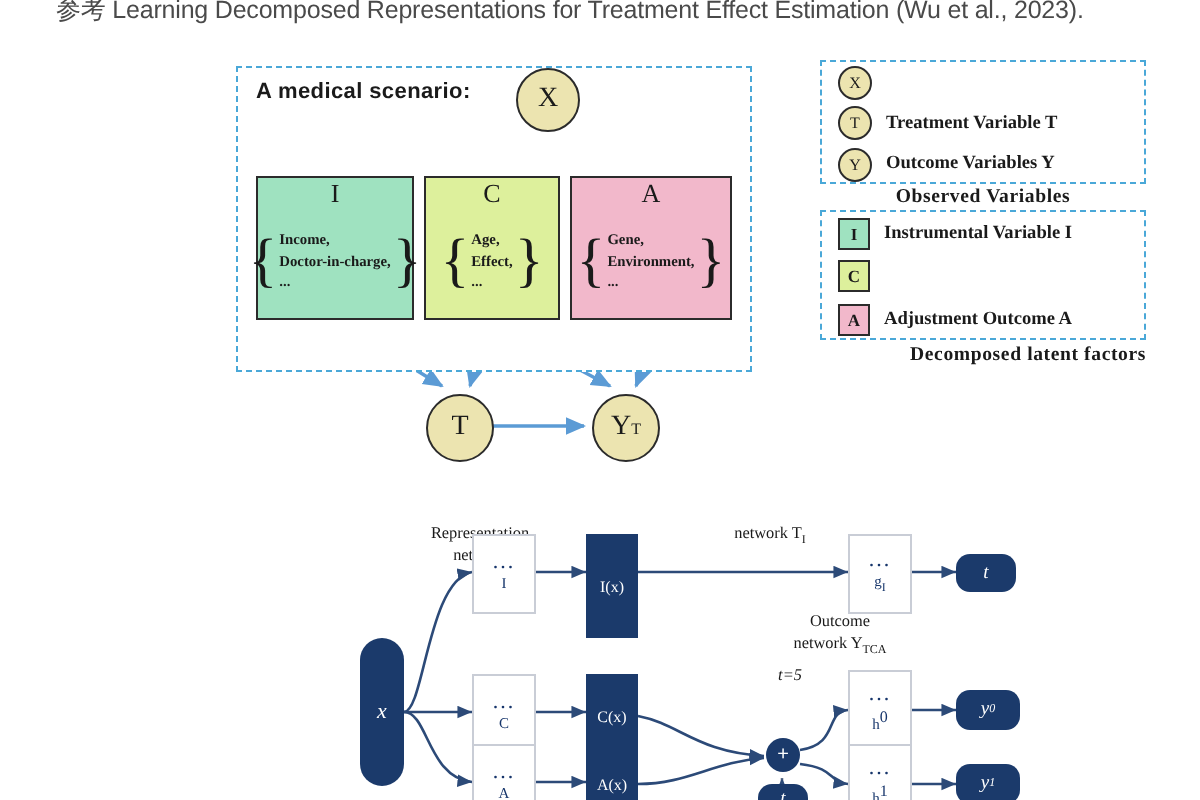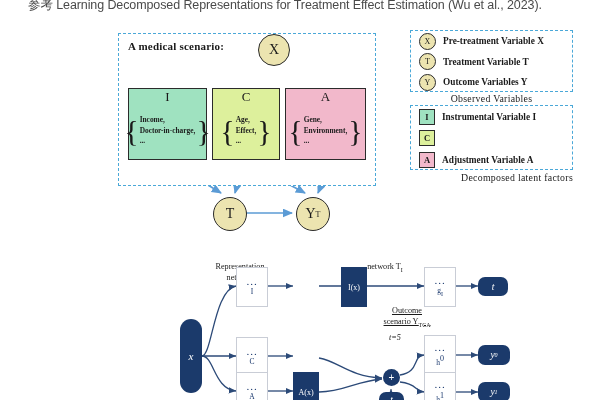--- a/index.html
+++ b/index.html
@@ -16,21 +16,21 @@
     font-size:12.5px;color:#4a4a4a;white-space:nowrap;letter-spacing:-0.1px;
   }
 
   
   .scenario-box{
     position:absolute;left:118px;top:33px;width:258px;height:153px;
     border:1.6px dashed #4aa8d8;box-sizing:border-box;background:#fff;
   }
   .scenario-title{
     position:absolute;left:128px;top:40px;
-    font-family:Liberation Serif, serif;font-weight:bold;font-size:11px;
+    font-family:Liberation Sans, sans-serif;font-weight:bold;font-size:11px;
     letter-spacing:0.2px;white-space:nowrap;
   }
 
   .node{
     position:absolute;border-radius:50%;
     background:#ece4b0;border:1.6px solid #2b2b2b;
     display:flex;align-items:center;justify-content:center;
     font-family:"Liberation Serif",serif;font-size:14px;
   }
   #node-x{left:258px;top:34px;width:30px;height:30px;}
@@ -79,21 +79,21 @@
   }
   .sq-i{background:#9fe2c0;}
   .sq-c{background:#ddf09c;}
   .sq-a{background:#f2b8cb;}
   .leg-text{
     font-family:"Liberation Serif",serif;font-weight:bold;font-size:9.3px;
     margin-left:7px;white-space:nowrap;
   }
   .leg-caption{
     position:absolute;width:163px;text-align:center;
-    font-family:"Liberation Serif",serif;font-weight:normal;font-size:9.8px;
+    font-family:"Liberation Serif",serif;font-weight:bold;font-size:9.8px;
     letter-spacing:0.3px;
   }
   #cap-observed{left:410px;top:93px;}
   #cap-latent{left:410px;top:172px;text-align:right;}
 
   
   .nn-label{
     position:absolute;font-family:"Liberation Serif",serif;font-size:8.2px;
     text-align:center;line-height:1.28;white-space:nowrap;color:#1a1a1a;
   }
@@ -206,21 +206,20 @@
         <div>Environment,</div>
         <div>...</div>
       </div>
       <span class="brace">}</span>
     </div>
   </div>
 
   <div class="legend" id="legend-observed">
     <div class="leg-row">
       <span class="leg-circle">X</span>
-      <span class="leg-text">Pre-treatment Variable X</span>
     </div>
     <div class="leg-row">
       <span class="leg-circle">T</span>
       <span class="leg-text">Treatment Variable T</span>
     </div>
     <div class="leg-row">
       <span class="leg-circle">Y</span>
       <span class="leg-text">Outcome Variables Y</span>
     </div>
   </div>
@@ -229,21 +228,21 @@
   <div class="legend" id="legend-latent">
     <div class="leg-row">
       <span class="leg-square sq-i">I</span>
       <span class="leg-text">Instrumental Variable I</span>
     </div>
     <div class="leg-row">
       <span class="leg-square sq-c">C</span>
     </div>
     <div class="leg-row">
       <span class="leg-square sq-a">A</span>
-      <span class="leg-text">Adjustment Variable A</span>
+      <span class="leg-text">Adjustment Outcome A</span>
     </div>
   </div>
   <div class="leg-caption" id="cap-latent">Decomposed latent factors</div>
 
   <svg class="wires">
 
     <path d="M202,356 C212,356 214,290 236,286" stroke="#2c4a78" stroke-width="1.3" fill="none" marker-end="url(#ahn)"></path>
     <path d="M202,356 L236,356" stroke="#2c4a78" stroke-width="1.3" fill="none" marker-end="url(#ahn)"></path>
     <path d="M202,356 C214,356 214,389 236,391" stroke="#2c4a78" stroke-width="1.3" fill="none" marker-end="url(#ahn)"></path>
 
@@ -272,41 +271,44 @@
     <span>x</span>
   </div>
 
   <div class="nn-label" style="left:192px;top:262px;width:96px;">
     <div>Representation</div>
     <div>network</div>
   </div>
   <div class="nn-label" style="left:330px;top:262px;width:110px;">
     <div><span>network T</span><span class="sub">I</span></div>
   </div>
-  <div class="nn-label" style="left:352px;top:306px;width:110px;text-decoration:underline;">
+  <div class="nn-label" style="left:365px;top:306px;width:110px;">
     <div>Outcome</div>
-    <div><span>scenario Y</span><span class="sub">TCA</span></div>
+    <div><span>network Y</span><span class="sub">TCA</span></div>
   </div>
   <div class="nn-label" style="left:375px;top:333px;width:40px;font-style:italic;">t=5</div>
 
   <div class="wbox" style="left:236px;top:267px;width:32px;height:40px;">
     <span class="dots">...</span>
     <span class="wlab">I</span>
   </div>
   <div class="wbox" style="left:236px;top:337px;width:32px;height:40px;">
     <span class="dots">...</span>
     <span class="wlab">C</span>
   </div>
   <div class="wbox" style="left:236px;top:372px;width:32px;height:40px;">
     <span class="dots">...</span>
     <span class="wlab">A</span>
   </div>
 
-  <div class="dbox" style="left:293px;top:267px;width:26px;height:40px;margin-left:48px;">
+  <div class="dbox" style="left:293px;top:267px;width:26px;height:52px;">
     <span>I(x)</span>
+  </div>
+  <div class="dbox" style="left:293px;top:337px;width:26px;height:42px;">
+    <span>C(x)</span>
   </div>
   <div class="dbox" style="left:293px;top:372px;width:26px;height:40px;">
     <span>A(x)</span>
   </div>
 
   <div class="plusnode" style="left:383px;top:369px;">
     <span>+</span>
   </div>
   <div class="pill" style="left:379px;top:392px;width:25px;height:16px;">
     <span>t</span>

